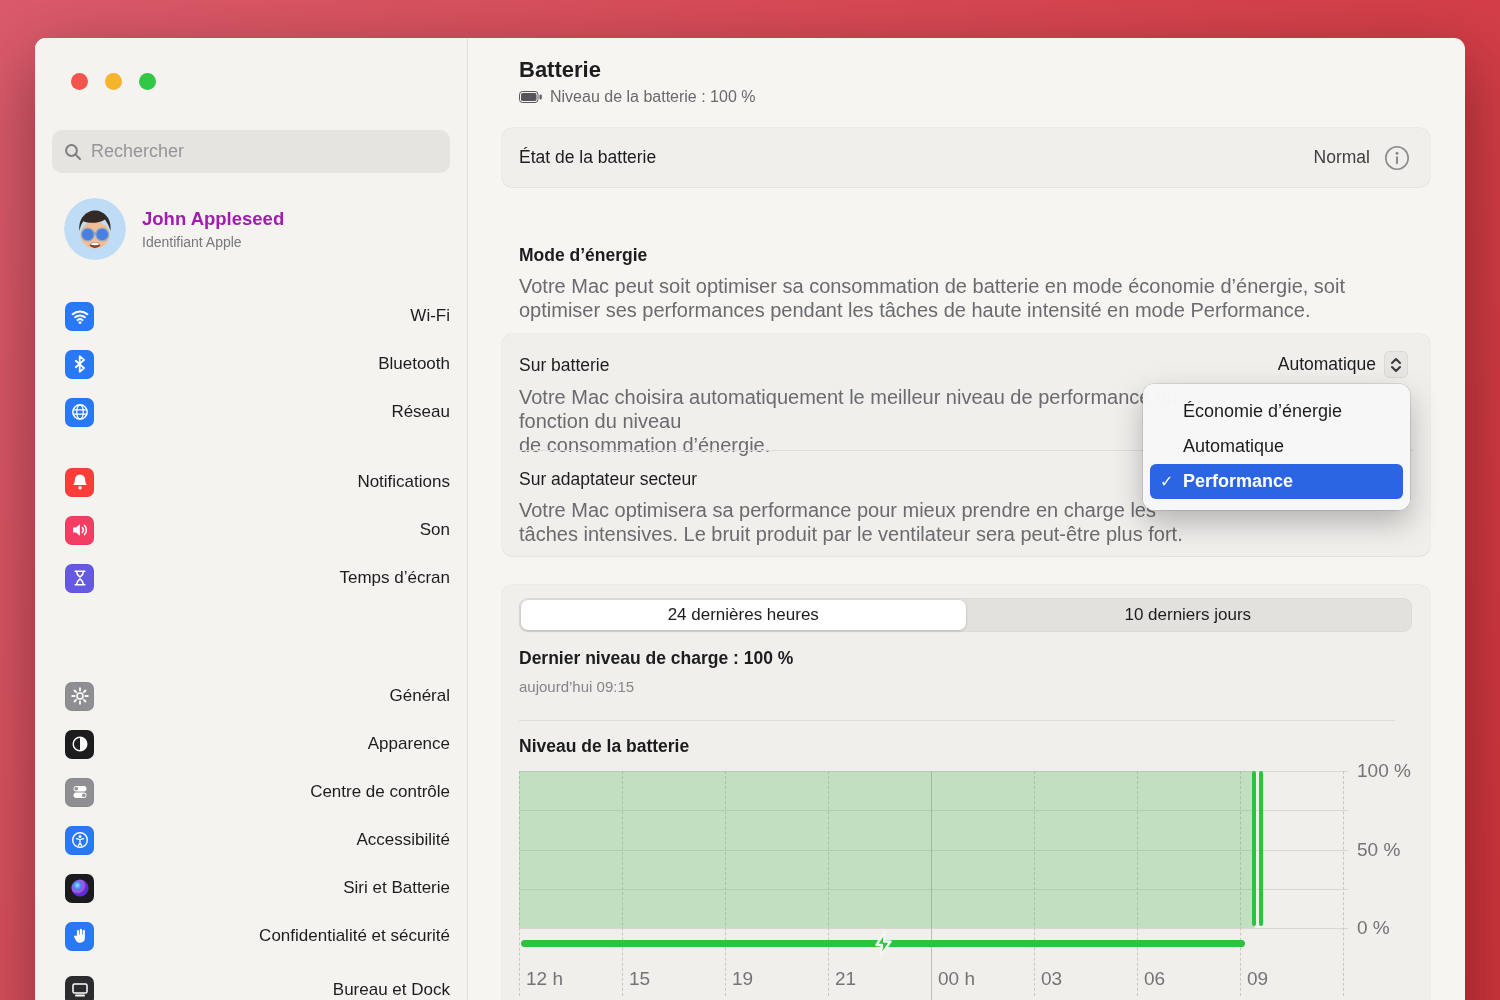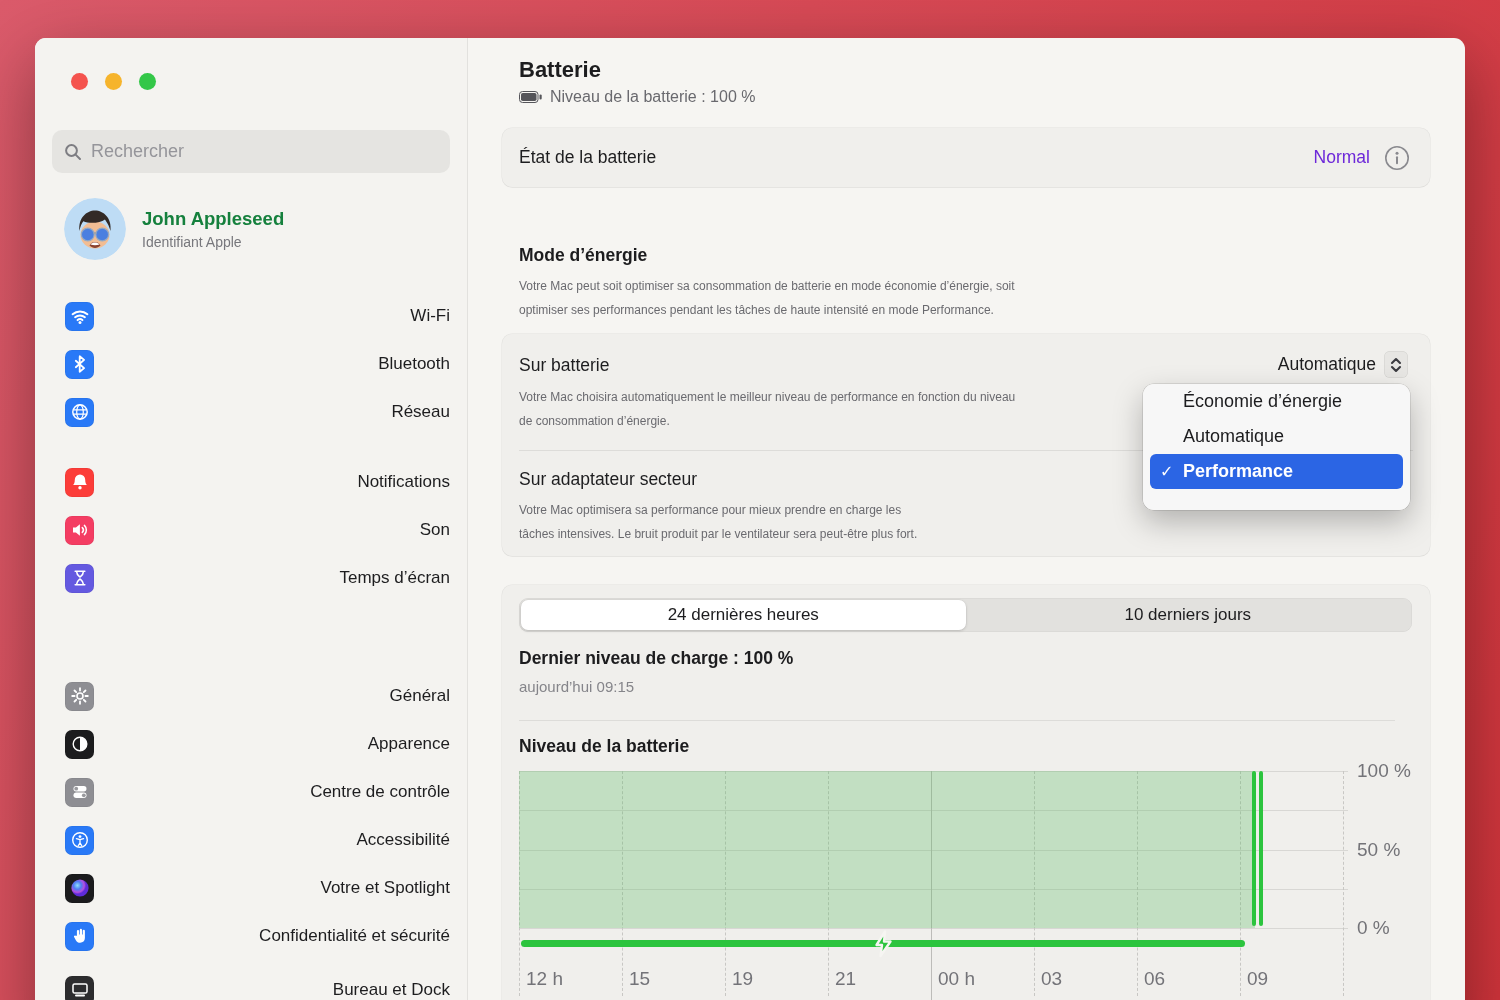--- a/index.html
+++ b/index.html
@@ -23,61 +23,61 @@
   .tl.red{ left:36px; background:#f4534e; }
   .tl.yellow{ left:70px; background:#f6b42c; }
   .tl.green{ left:104px; background:#33c748; }
   .search { position:absolute; left:17px; top:92px; width:398px; height:43px;
     background:#e5e4e1; border-radius:10px; display:flex; align-items:center; padding:0 12px; }
   .search input { border:none; outline:none; background:transparent; font-size:18px;
     color:#1d1d1f; margin-left:9px; width:340px; font-family:inherit; }
   .search input::placeholder { color:#95959a; }
   .profile { position:absolute; left:29px; top:160px; display:flex; align-items:center; }
   .avatar { width:62px; height:62px; border-radius:50%; overflow:hidden; flex:none; }
-  .p-name { font-size:18.5px; font-weight:700; color:#15803d; }
+  .p-name { font-size:18.5px; font-weight:700; color:#a21caf; }
   .p-sub  { font-size:14px; color:#77777c; margin-top:4px; }
   .profile .ptext { margin-left:16px; }
   .side-group { position:absolute; left:17px; width:398px; }
   .side-row { height:48px; display:flex; align-items:center; border-radius:8px; cursor:default;justify-content:space-between; }
   .side-row .tile { width:29px; height:29px; border-radius:7px; margin-left:13px;
     display:flex; align-items:center; justify-content:center; flex:none;
     box-shadow:inset 0 0 0 .5px rgba(0,0,0,.08); }
   .side-row .lbl { margin-left:13px; font-size:17px; color:#1d1d1f; }
   
   .main { position:absolute; left:434px; top:0; right:0; bottom:0; }
   .pg-title { position:absolute; left:50px; top:19px; font-size:22px; font-weight:700; }
   .batt-row { position:absolute; left:50px; top:50px; display:flex; align-items:center; gap:8px;
     font-size:16px; color:#69696e; }
   .card { position:absolute; left:33px; width:928px; background:#f0efec;
     border-radius:10px; box-shadow:0 0 0 .5px rgba(0,0,0,.08), 0 1px 1px rgba(0,0,0,.03); }
   .row-label { font-size:17.5px; color:#1d1d1f; }
-  .sub { font-size:12px; color:#6a6a6f; line-height:24px; }
+  .sub { font-size:20px; color:#6a6a6f; line-height:24px; }
   .hdr17 { font-size:17.5px; font-weight:700; color:#1c1c1e; }
   
   .card.etat { top:90px; height:59px; }
   .etat-inner { display:flex; align-items:center; height:100%; padding:0 20px 0 17px; }
   .etat-inner .spacer{ flex:1; }
-  .etat-val { font-size:17.5px; color:#6d28d9; margin-right:14px; }
+  .etat-val { font-size:17.5px; color:#404040; margin-right:14px; }
   
   .mode-hd   { position:absolute; left:50px; top:207px; }
   .mode-desc { position:absolute; left:50px; top:236px; width:860px; }
   .card.mode { top:296px; height:222px; }
   .mode-inner { position:relative; height:100%; }
   .m-lab1 { position:absolute; left:17px; top:21px; }
   .m-desc1{ position:absolute; left:17px; top:51px; width:700px; }
   .m-div  { position:absolute; left:17px; right:17px; top:116px; height:1px; background:#dddcd9; }
   .m-lab2 { position:absolute; left:17px; top:135px; }
   .m-desc2{ position:absolute; left:17px; top:164px; width:740px; }
   .pop-ctl { position:absolute; right:22px; top:17px; display:flex; align-items:center; gap:8px; cursor:default; }
   .pop-ctl .val { font-size:17.5px; color:#1d1d1f; }
   .pop-ctl .chev { width:24px; height:27px; background:#e7e6e3; border-radius:6px;
     box-shadow:inset 0 0 0 .5px rgba(0,0,0,.1); display:flex; align-items:center; justify-content:center; }
   
   .menu { position:absolute; left:674px; top:346px; width:267px; height:126px;
-    background:rgba(247,247,247,.98); border-radius:11px; z-index:50; 
+    background:rgba(247,247,247,.98); border-radius:11px; z-index:50; padding-top:10px;
     box-shadow:0 0 0 .5px rgba(0,0,0,.18), 0 12px 30px rgba(0,0,0,.26); }
   .menu-item { height:35px; margin:0 7px; border-radius:6px; display:flex; align-items:center;
     font-size:18px; color:#1c1c1e; padding-left:33px; position:relative; cursor:default; }
   .menu-item.sel { background:#2b65e4; color:#fff; font-weight:600; }
   .menu-item .chk { position:absolute; left:10px; font-size:16px; font-weight:700; }
   
   .card.usage { top:547px; height:480px; }
   .seg { position:absolute; left:17px; top:13px; width:893px; height:34px;
     background:#e2e1de; border-radius:9px; display:flex; padding:2px;
     box-shadow:inset 0 0 0 .5px rgba(0,0,0,.06); }
@@ -253,21 +253,21 @@
                 <radialGradient id="sg" cx="35%" cy="35%">
                   <stop offset="0%" stop-color="#8fe0f9"></stop>
                   <stop offset="45%" stop-color="#4f7df3"></stop>
                   <stop offset="80%" stop-color="#b44fe0"></stop>
                   <stop offset="100%" stop-color="#5e2bd9"></stop>
                 </radialGradient>
               </defs>
               <circle cx="11" cy="11" r="8.6" fill="url(#sg)"></circle>
             </svg>
           </span>
-          <span class="lbl">Votre et Spotlight</span>
+          <span class="lbl">Siri et Batterie</span>
         </div>
         <div class="side-row">
           <span class="tile" style="background: rgb(41, 121, 247);">
             <svg width="20" height="20" viewBox="0 0 20 20">
               <path d="M6.9 9.8V5a1.1 1.1 0 012.2 0v3.6h.7V3.9a1.1 1.1 0 012.2 0v4.7h.7V4.9a1.1 1.1 0 012.2 0v7.2c0 2.9-2.1 4.7-4.7 4.7-2 0-3.3-.8-4.2-2.4l-1.9-3.4c-.5-.9.6-1.9 1.4-1.2z" fill="#fff"></path>
             </svg>
           </span>
           <span class="lbl">Confidentialité et sécurité</span>
         </div>
       </div>

